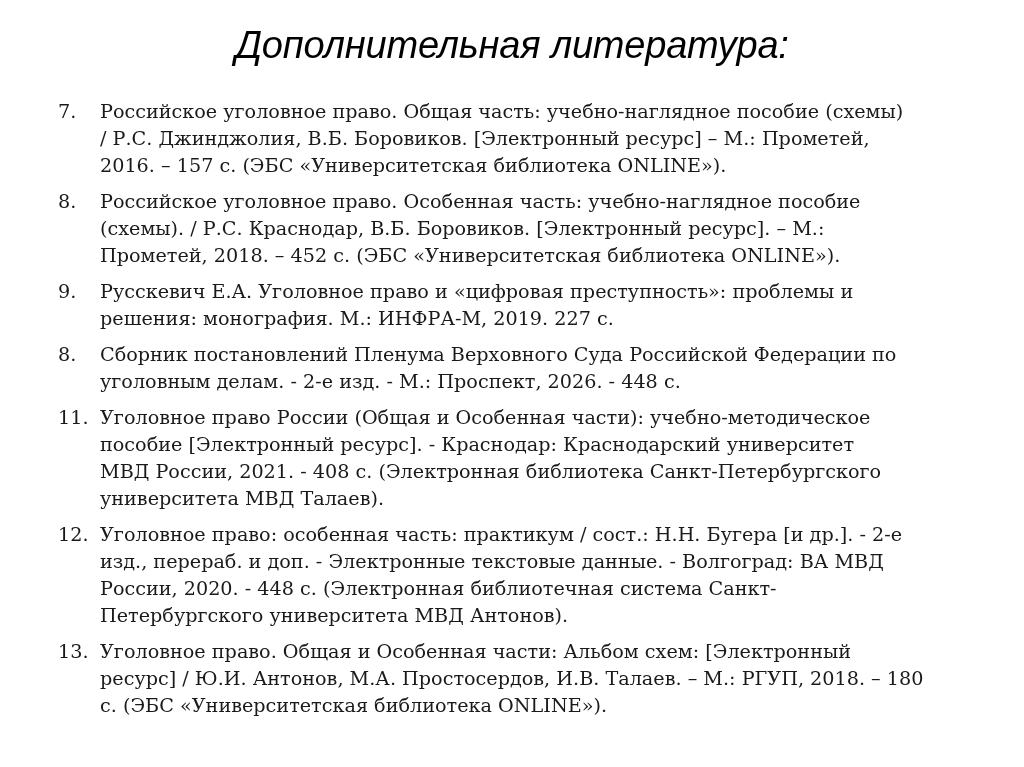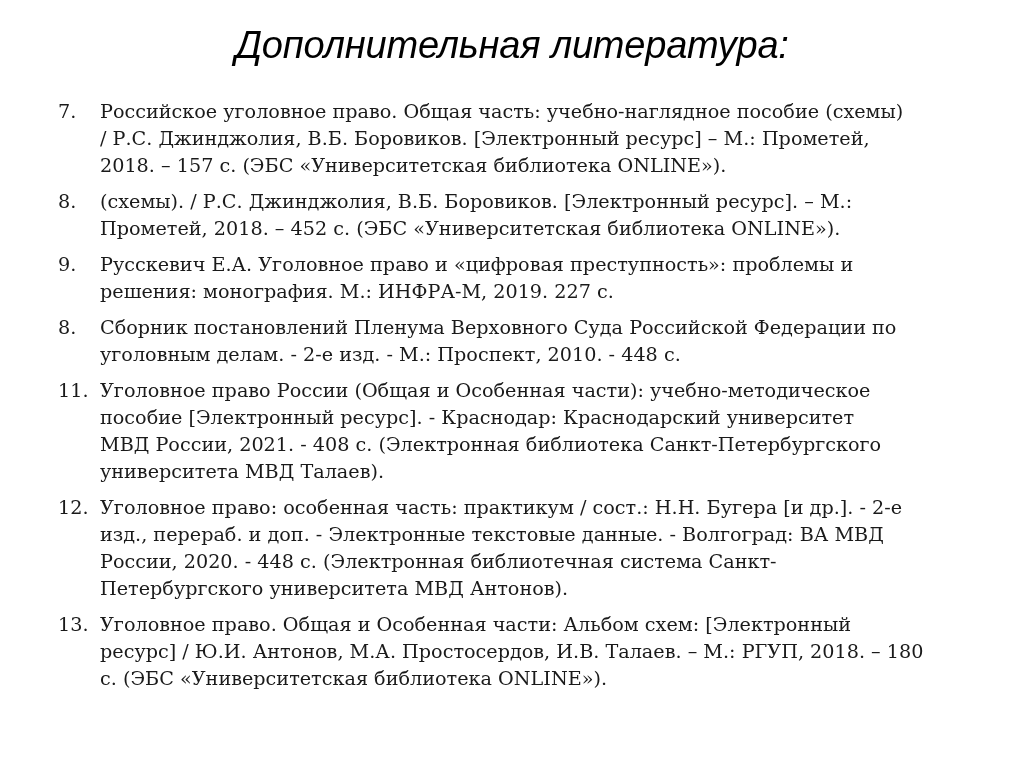--- a/index.html
+++ b/index.html
@@ -63,39 +63,40 @@
 
 <div class="slide">
   <div class="title">Дополнительная литература:</div>
 
   <div class="list">
 
     <div class="item">
       <span class="num">7.</span>
       <span class="line">Российское уголовное право. Общая часть: учебно-наглядное пособие (схемы)</span>
       <span class="line">/ Р.С. Джинджолия, В.Б. Боровиков. [Электронный ресурс] – М.: Прометей,</span>
-      <span class="line">2018. – 157 с. (ЭБС «Университетская библиотека ONLINE»).</span>
+      <span class="line">2016. – 157 с. (ЭБС «Университетская библиотека ONLINE»).</span>
     </div>
 
     <div class="item">
       <span class="num">8.</span>
-      <span class="line">(схемы). / Р.С. Джинджолия, В.Б. Боровиков. [Электронный ресурс]. – М.:</span>
+      <span class="line">Российское уголовное право. Особенная часть: учебно-наглядное пособие</span>
+      <span class="line">(схемы). / Р.С. Краснодар, В.Б. Боровиков. [Электронный ресурс]. – М.:</span>
       <span class="line">Прометей, 2018. – 452 с. (ЭБС «Университетская библиотека ONLINE»).</span>
     </div>
 
     <div class="item">
       <span class="num">9.</span>
       <span class="line">Русскевич Е.А. Уголовное право и «цифровая преступность»: проблемы и</span>
       <span class="line">решения: монография. М.: ИНФРА-М, 2019. 227 с.</span>
     </div>
 
     <div class="item">
       <span class="num">8.</span>
       <span class="line">Сборник постановлений Пленума Верховного Суда Российской Федерации по</span>
-      <span class="line">уголовным делам. - 2-е изд. - М.: Проспект, 2010. - 448 с.</span>
+      <span class="line">уголовным делам. - 2-е изд. - М.: Проспект, 2026. - 448 с.</span>
     </div>
 
     <div class="item">
       <span class="num">11.</span>
       <span class="line">Уголовное право России (Общая и Особенная части): учебно-методическое</span>
       <span class="line">пособие [Электронный ресурс]. - Краснодар: Краснодарский университет</span>
       <span class="line">МВД России, 2021. - 408 с. (Электронная библиотека Санкт-Петербургского</span>
       <span class="line">университета МВД Талаев).</span>
     </div>
 

